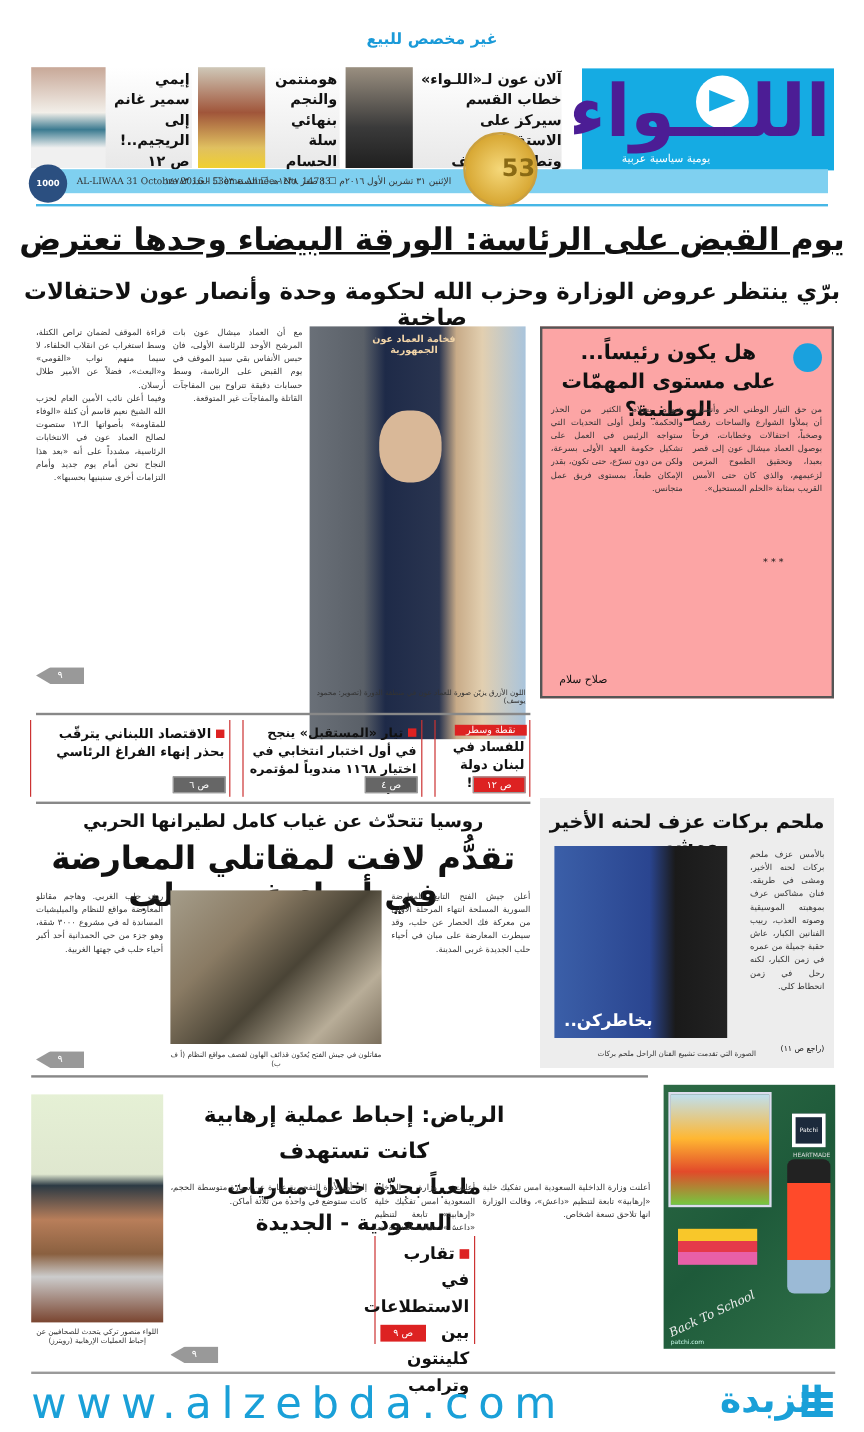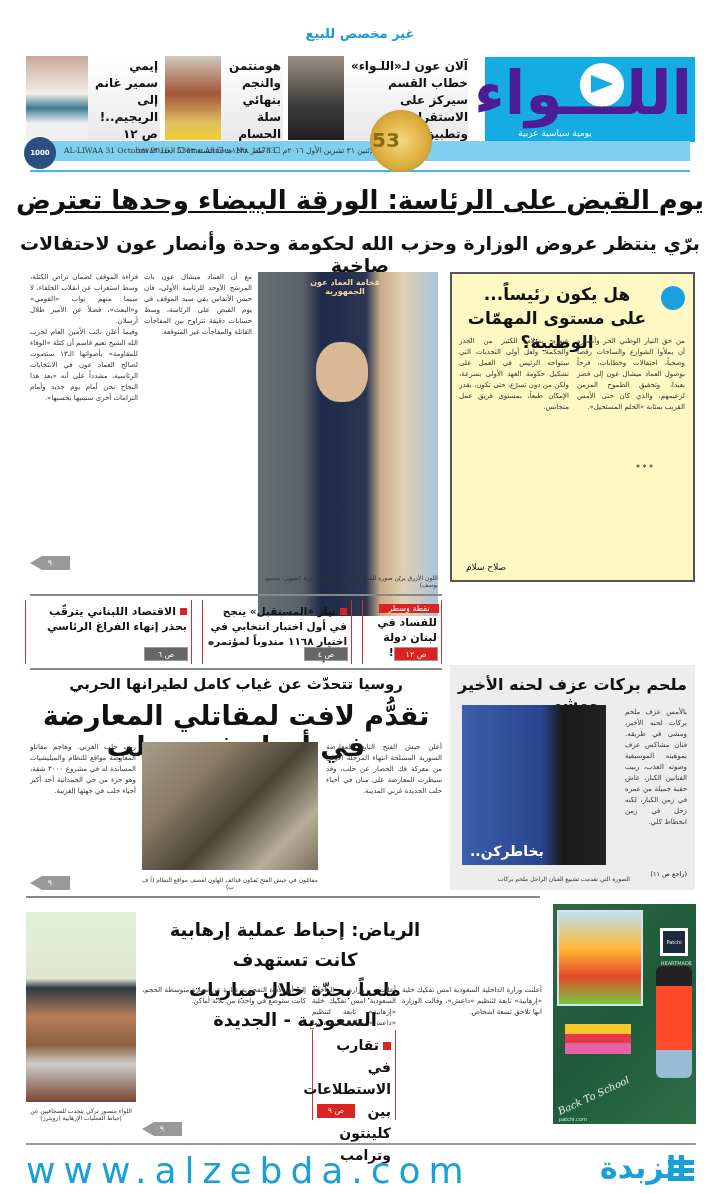--- a/index.html
+++ b/index.html
@@ -4,21 +4,21 @@
 <style>
   * { box-sizing: border-box; margin: 0; padding: 0; }
   body { width: 720px; height: 1193px; background: #ffffff; font-family: "DejaVu Sans", sans-serif; overflow: hidden; position: relative; direction: rtl; color: #111; }
   .abs { position: absolute; }
   .top-label { top: 26px; left: 0; width: 720px; text-align: center; color: #1a9ad8; font-size: 13px; font-weight: bold; }
   .logo-box { top: 57px; left: 485px; width: 210px; height: 85px; background: #15abe3; }
   .logo-text { top: 58px; left: 492px; width: 200px; height: 70px; color: #4c1d95; font-size: 60px; font-weight: bold; text-align: center; line-height: 70px; font-family: "DejaVu Sans", sans-serif; letter-spacing: -2px; }
   .logo-sub { top: 128px; left: 500px; width: 110px; color: #fff; font-size: 9px; text-align: center; }
   .logo-flag { top: 63px; left: 580px; width: 44px; height: 44px; border-radius: 50%; background: #fff; }
   .logo-flag::after { content:""; position:absolute; left: 11px; top: 12px; border-left: 22px solid #15abe3; border-top: 9px solid transparent; border-bottom: 9px solid transparent; }
-  .anniv { top: 110px; left: 370px; width: 62px; height: 62px; border-radius: 50%; background: radial-gradient(circle, #f5d87a 0%, #d8a834 70%, #b88a1e 100%); border: 2px solid #caa040; color: #8a6a14; font-weight: bold; font-size: 20px; text-align: left; line-height: 56px; direction: ltr; z-index: 3; }
+  .anniv { top: 110px; left: 386px; width: 62px; height: 62px; border-radius: 50%; background: radial-gradient(circle, #f5d87a 0%, #d8a834 70%, #b88a1e 100%); border: 2px solid #caa040; color: #8a6a14; font-weight: bold; font-size: 20px; text-align: right; line-height: 56px; direction: ltr; z-index: 3; }
 
   .teaser { top: 56px; height: 84px; background: linear-gradient(#ffffff, #e8e8e8); }
   .teaser .photo { position: absolute; top: 0; width: 56px; height: 84px; }
   .teaser .txt { position: absolute; top: 2px; font-size: 12px; font-weight: bold; line-height: 17px; text-align: right; }
   .t1 { left: 288px; width: 180px; }
   .t1 .photo { left: 0; background: linear-gradient(#9a8f80, #3a3a3a 60%, #1f1f1f); }
   .t1 .txt { right: 0; width: 118px; }
   .t2 { left: 165px; width: 118px; }
   .t2 .photo { left: 0; background: linear-gradient(#cfc8b8, #a0553a 45%, #e0c060 80%, #f0d030); }
   .t2 .txt { right: 2px; width: 56px; }
@@ -30,21 +30,21 @@
   .dateline .fr { position: absolute; left: 34px; top: 0; direction: ltr; font-family: "DejaVu Serif", serif; }
   .price { top: 137px; left: 24px; width: 32px; height: 32px; border-radius: 50%; background: #2b4f80; color: #fff; font-size: 7px; text-align: center; line-height: 32px; font-weight: bold; direction: ltr; }
   .blue-rule { top: 170px; left: 30px; width: 660px; height: 2px; background: #46b7e6; }
 
   .headline { top: 185px; left: 0; width: 720px; text-align: center; font-size: 26px; font-weight: bold; letter-spacing: -1px; text-decoration: underline; }
   .subhead { top: 232px; left: 0; width: 720px; text-align: center; font-size: 19px; font-weight: bold; }
 
   .col-text { font-size: 7px; line-height: 11px; color: #333; text-align: justify; overflow: hidden; }
   .col-text span { display: block; }
 
-  .opinion { top: 272px; left: 450px; width: 245px; height: 310px; border: 2px solid #555; background: #fef9c3; }
+  .opinion { top: 272px; left: 450px; width: 245px; height: 310px; border: 2px solid #555; background: #fca5a5; }
   .opinion .circle { position: absolute; top: 12px; right: 8px; width: 24px; height: 24px; border-radius: 50%; background: #1aa1de; }
   .opinion h2 { position: absolute; top: 8px; right: 36px; width: 200px; text-align: center; font-size: 17px; font-weight: bold; line-height: 24px; }
   .opinion .c1 { position: absolute; top: 62px; right: 8px; width: 108px; height: 200px; }
   .opinion .c2 { position: absolute; top: 62px; right: 124px; width: 110px; height: 220px; }
   .opinion .author { position: absolute; bottom: 8px; left: 14px; font-size: 9px; }
   .opinion .stars { position: absolute; top: 190px; right: 40px; font-size: 8px; }
 
   .main-photo { top: 272px; left: 258px; width: 180px; height: 344px; background: linear-gradient(90deg, #6a7078 0%, #5a6068 25%, #1e2a48 35%, #2a3550 60%, #c8ab88 68%, #e2cfb0 80%, #a9c4dc 100%); }
   .main-photo .face { position:absolute; top: 70px; left: 58px; width: 52px; height: 60px; border-radius: 45%; background: #d9b898; }
   .main-photo .banner-txt { position:absolute; top: 6px; left: 52px; width: 70px; color: #f3d5a8; font-size: 8px; text-align: center; font-weight: bold; }

